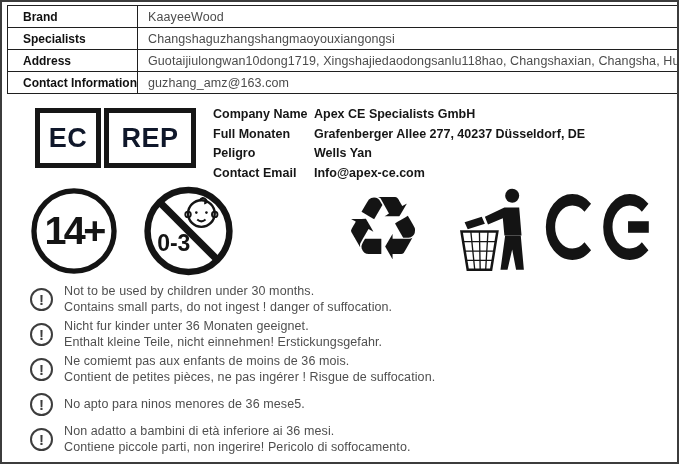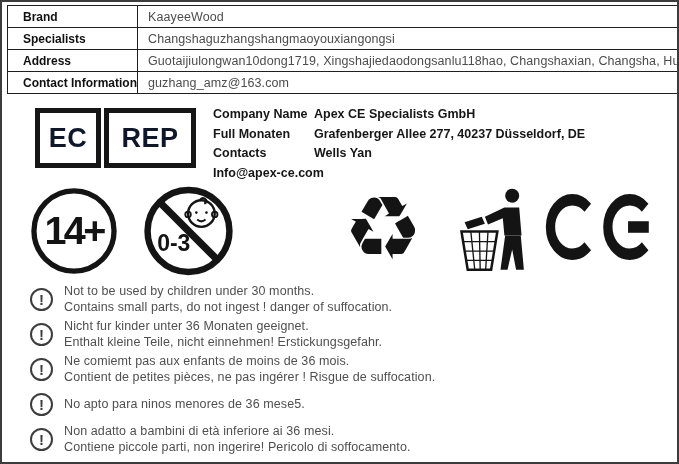--- a/index.html
+++ b/index.html
@@ -161,22 +161,23 @@
   <div class="ecrep-section">
     <div class="ecrep-symbol">
       <div class="ecrep-box ec">EC</div>
       <div class="ecrep-box rep">REP</div>
     </div>
     <div class="company-info">
       <span>Company Name</span>
       <span>Apex CE Specialists GmbH</span>
       <span>Full Monaten</span>
       <span>Grafenberger Allee 277, 40237 Düsseldorf, DE</span>
-      <span>Contacts</span>
+      <span>Peligro</span>
       <span>Wells Yan</span>
+      <span>Contact Email</span>
       <span>Info@apex-ce.com</span>
     </div>
   </div>
 
   <div class="icons-row">
 
     <div class="ic age-icon">
       <svg width="88" height="88" viewBox="0 0 100 100">
         <circle cx="50" cy="50" r="45.5" fill="none" stroke="#141414" stroke-width="6"></circle>
         <text x="50" y="65" text-anchor="middle" font-size="45" font-weight="800" font-family="Liberation Sans, DejaVu Sans, sans-serif" letter-spacing="-3" fill="#141414">14+</text>

